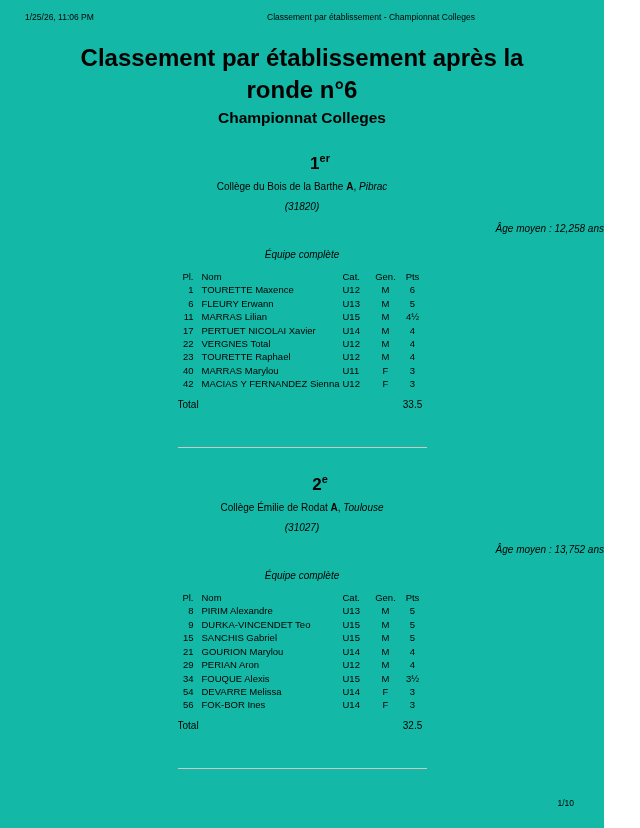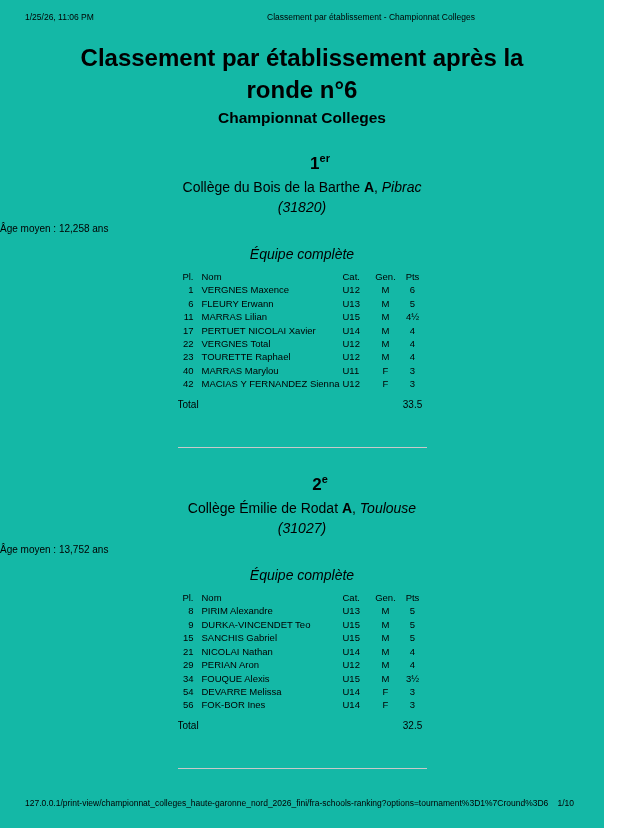--- a/index.html
+++ b/index.html
@@ -33,25 +33,25 @@
     margin-top: 2px;
     text-align: center;
     font-size: 15.5px;
     line-height: 19px;
     font-weight: bold;
   }
 
   .section { margin-top: 26px; }
   .rank { text-align: center; font-size: 17px; line-height: 22px; font-weight: bold; margin-left: 36px; }
   .rank sup { font-size: 11px; line-height: 0; }
-  .school { margin-top: 2px; text-align: center; font-size: 14px; line-height: 20px; }
+  .school { margin-top: 2px; text-align: center; font-size: 10px; line-height: 20px; }
   .school i { font-style: italic; }
   .school b { font-weight: bold; }
-  .age    { margin-top: 5px;  text-align: left; font-size: 10px; line-height: 13px; }
-  .status { margin-top: 13px; text-align: center; font-style: italic; font-size: 14px; line-height: 13px; }
+  .age    { margin-top: 5px;  text-align: right; font-style: italic; font-size: 10px; line-height: 13px; }
+  .status { margin-top: 13px; text-align: center; font-style: italic; font-size: 10px; line-height: 13px; }
 
   table.results {
     width: 249px;
     margin: 9px auto 0;
     border-collapse: collapse;
     table-layout: fixed;
     font-size: 9.5px;
   }
   table.results th, table.results td {
     padding: 0;
@@ -109,21 +109,21 @@
           <th class="c-pl">Pl.</th>
           <th class="c-nom">Nom</th>
           <th class="c-cat">Cat.</th>
           <th class="c-gen">Gen.</th>
           <th class="c-pts">Pts</th>
         </tr>
       </thead>
       <tbody>
         <tr style="">
           <td class="c-pl">1</td>
-          <td class="c-nom">VERGNES Maxence</td>
+          <td class="c-nom">TOURETTE Maxence</td>
           <td class="c-cat">U12</td>
           <td class="c-gen">M</td>
           <td class="c-pts">6</td>
         </tr>
             <tr style="">
           <td class="c-pl">6</td>
           <td class="c-nom">FLEURY Erwann</td>
           <td class="c-cat">U13</td>
           <td class="c-gen">M</td>
           <td class="c-pts">5</td>
@@ -218,21 +218,21 @@
         </tr>
             <tr style="">
           <td class="c-pl">15</td>
           <td class="c-nom">SANCHIS Gabriel</td>
           <td class="c-cat">U15</td>
           <td class="c-gen">M</td>
           <td class="c-pts">5</td>
         </tr>
             <tr style="">
           <td class="c-pl">21</td>
-          <td class="c-nom">NICOLAI Nathan</td>
+          <td class="c-nom">GOURION Marylou</td>
           <td class="c-cat">U14</td>
           <td class="c-gen">M</td>
           <td class="c-pts">4</td>
         </tr>
             <tr style="">
           <td class="c-pl">29</td>
           <td class="c-nom">PERIAN Aron</td>
           <td class="c-cat">U12</td>
           <td class="c-gen">M</td>
           <td class="c-pts">4</td>
@@ -264,17 +264,16 @@
           <td class="c-gen"></td>
           <td class="c-pts">32.5</td>
         </tr>
       </tbody>
     </table>
     <hr class="divider">
   </section>
 </div>
 
   <div class="print-footer">
-    <span class="pf-url">127.0.0.1/print-view/championnat_colleges_haute-garonne_nord_2026_fini/fra-schools-ranking?options=tournament%3D1%7Cround%3D6</span>
     <span class="pf-page">1/10</span>
   </div>
 
 </div>
 
 </body></html>

